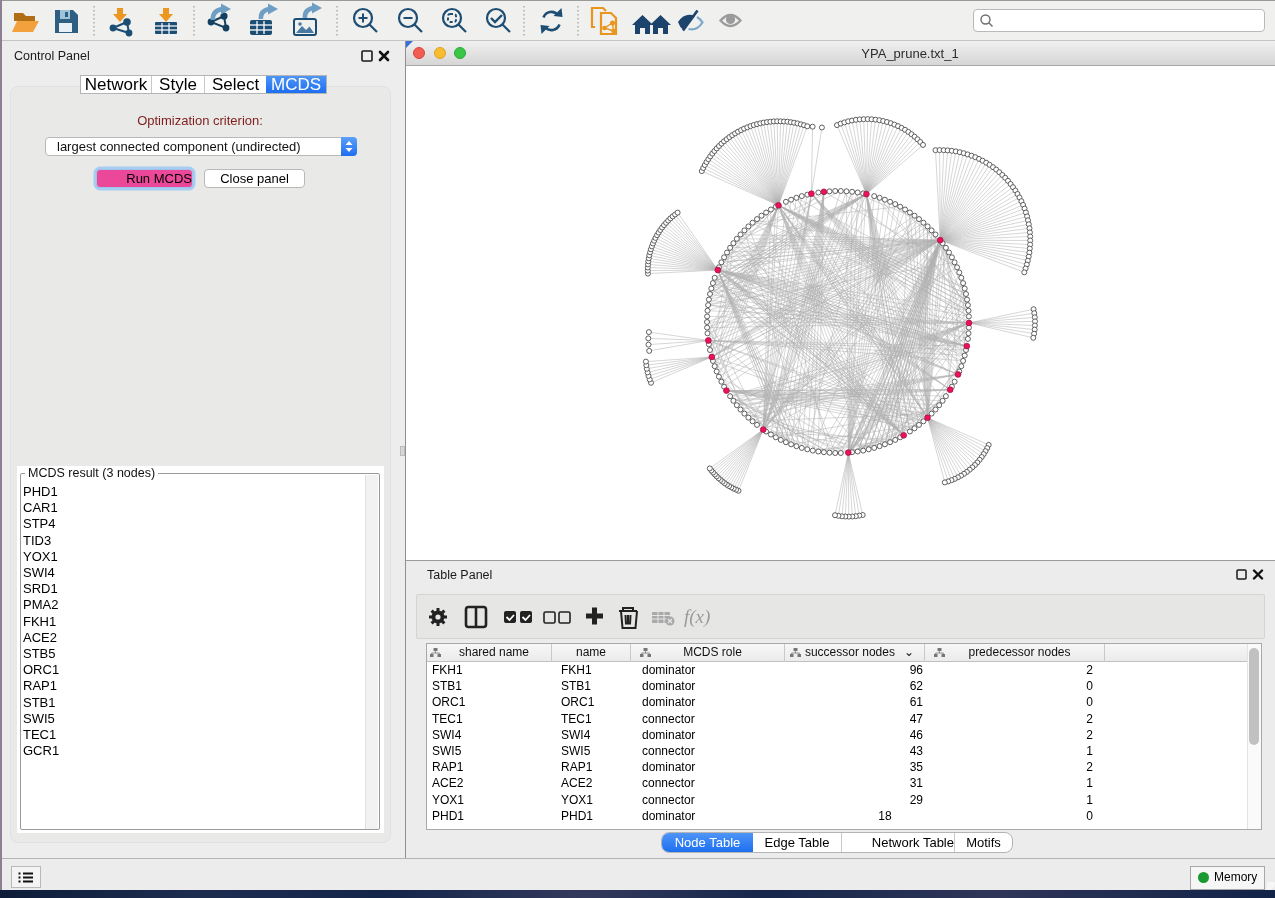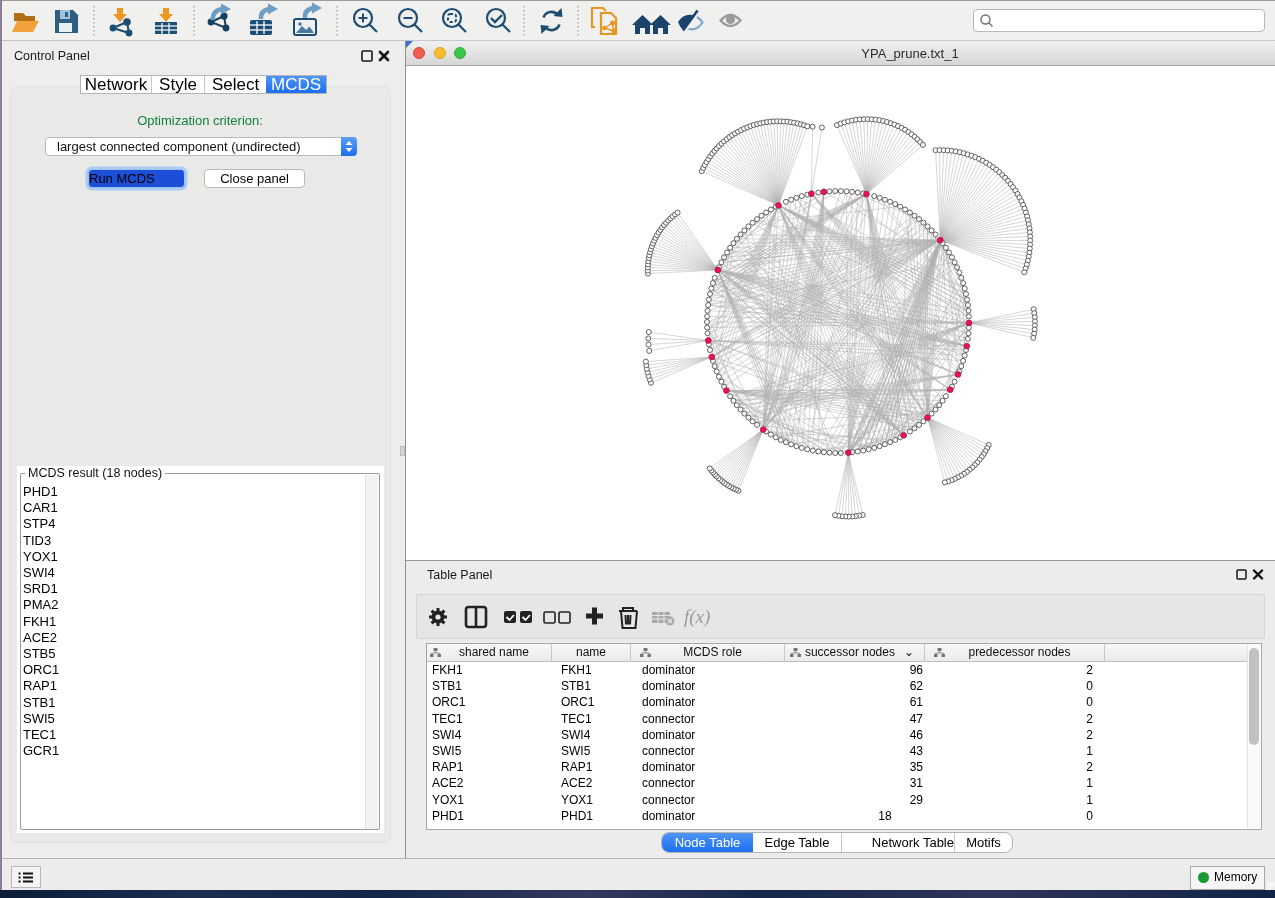--- a/index.html
+++ b/index.html
@@ -144,35 +144,35 @@
 </svg>
 
 <div class="abs" style="left:10px;top:86px;width:381px;height:757px;background:#e9e9e8;border:1px solid #e0e0e0;border-radius:8px"></div>
 
 <div class="abs" style="left:80px;top:75px;height:19px;display:flex;font-size:17px;border:1px solid #b4b4b4;border-radius:0;overflow:hidden;background:#fff">
   <div style="width:71px;text-align:center;line-height:18px;border-right:1px solid #c8c8c8">Network</div>
   <div style="width:53px;text-align:center;line-height:18px;border-right:1px solid #c8c8c8">Style</div>
   <div style="width:61px;text-align:center;line-height:18px">Select</div>
   <div style="width:60px;text-align:center;line-height:18px;background:linear-gradient(#4e95f7,#1e6ef0);color:#fff">MCDS</div>
 </div>
-<div class="abs" style="left:0;top:113px;width:400px;text-align:center;font-size:13px;color:#15803d">Optimization criterion:</div>
+<div class="abs" style="left:0;top:113px;width:400px;text-align:center;font-size:13px;color:#7f1d1d">Optimization criterion:</div>
 
 <div class="abs" style="left:45px;top:137px;width:312px;height:19px;background:#fff;border:1px solid #b9b9b9;border-radius:4px"></div>
 <div class="abs" style="left:57px;top:139px;font-size:13px;color:#111">largest connected component (undirected)</div>
 <div class="abs" style="left:341px;top:137px;width:16px;height:19px;background:linear-gradient(#5ca0f8,#1e6ef0);border-radius:0 4px 4px 0"></div>
 <svg class="abs" style="left:343px;top:139px" width="12" height="15">
     <path d="M2.5 6 l3.5 -4 3.5 4 z M2.5 9 l3.5 4 3.5 -4 z" fill="#fff"></path>
   </svg>
 
-<div class="abs" style="left:88px;top:169px;width:97px;height:19px;background:#1d4ed8;border:1px solid #9fc3ef;border-radius:4px;box-shadow:0 0 0 2.5px #a8cdf2;font-size:13px;text-align:left;line-height:18px">Run MCDS</div>
+<div class="abs" style="left:96px;top:169px;width:97px;height:19px;background:#ec4899;border:1px solid #9fc3ef;border-radius:4px;box-shadow:0 0 0 2.5px #a8cdf2;font-size:13px;text-align:right;line-height:18px">Run MCDS</div>
 <div class="abs" style="left:204px;top:169px;width:101px;height:19px;background:#fff;border:1px solid #b9b9b9;border-radius:4px;font-size:13px;text-align:center;line-height:18px">Close panel</div>
 
 <div class="abs" style="left:17px;top:466px;width:367px;height:367px;background:#fff"></div>
 <div class="abs" style="left:20px;top:473px;width:360px;height:357px;border:1px solid #9a9a9a;border-radius:2px"></div>
-<div class="abs" style="left:25px;top:466px;background:#fff;padding:0 3px;font-size:12.5px;color:#111">MCDS result (18 nodes)</div>
+<div class="abs" style="left:25px;top:466px;background:#fff;padding:0 3px;font-size:12.5px;color:#111">MCDS result (3 nodes)</div>
 <div class="abs" style="left:22px;top:480px;width:342px;height:349px;background:#fff"></div>
 <div class="abs" style="left:365px;top:475px;width:13px;height:354px;background:#f2f2f2;border-left:1px solid #e0e0e0"></div>
 <div class="abs" style="left:23px;top:484px;font-size:13px;line-height:16.2px;color:#000">PHD1<br>CAR1<br>STP4<br>TID3<br>YOX1<br>SWI4<br>SRD1<br>PMA2<br>FKH1<br>ACE2<br>STB5<br>ORC1<br>RAP1<br>STB1<br>SWI5<br>TEC1<br>GCR1</div>
 
 <div class="abs" style="left:405px;top:41px;width:1px;height:817px;background:#8f8f8f"></div>
 <div class="abs" style="left:400px;top:446px;width:5px;height:10px;background:#d6d6d6;border:1px solid #bbb"></div>
 
 <div class="abs" style="left:406px;top:41px;width:869px;height:25px;background:linear-gradient(#f0f0f0,#d6d6d6);border-bottom:1px solid #a8a8a8"></div>
 <div class="abs" style="left:406px;top:41px;width:0;height:0;border-top:7px solid #3a6fd8;border-right:7px solid transparent"></div>
 <div class="abs" style="left:413px;top:47px;width:56px;height:13px">

